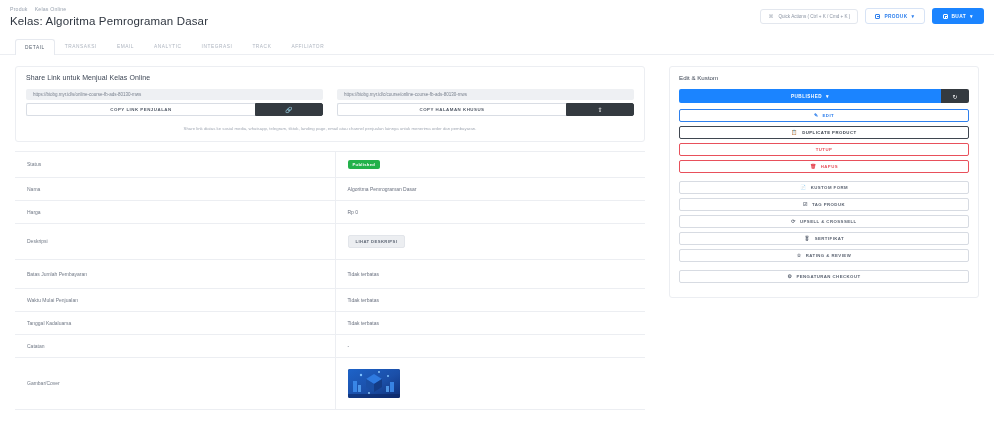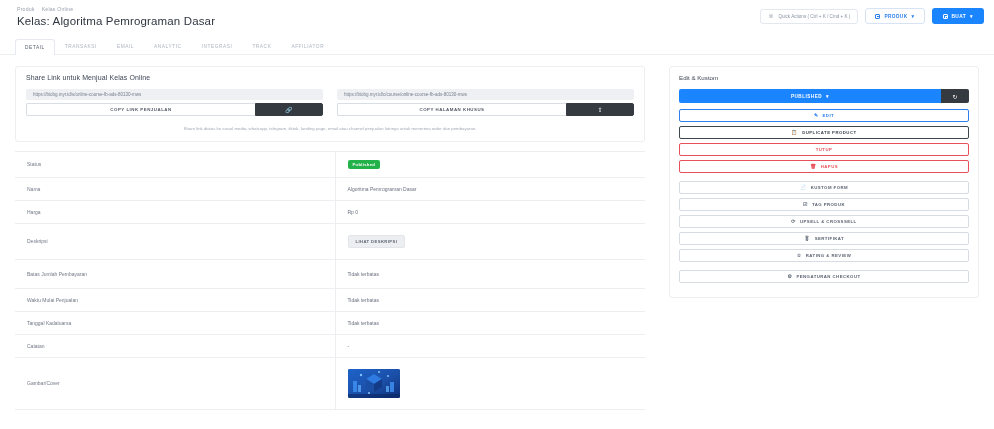--- a/index.html
+++ b/index.html
@@ -10,21 +10,21 @@
     background: #ffffff;
     font-family: "Liberation Sans", sans-serif;
     color: #3c4257;
   }
   .page { position: relative; width: 994px; height: 429px; background:#fff; }
 
   
   .topbar {
     position: relative;
     height: 34px;
-    padding: 3px 12px 0 17px;
+    padding: 3px 12px 0 10px;
     background: #fff;
   }
   .breadcrumb {
     font-size: 5.2px;
     color: #9aa3b0;
     letter-spacing: .2px;
     line-height: 8px;
     display: flex;
     gap: 7px;
     padding-top: 2px;

